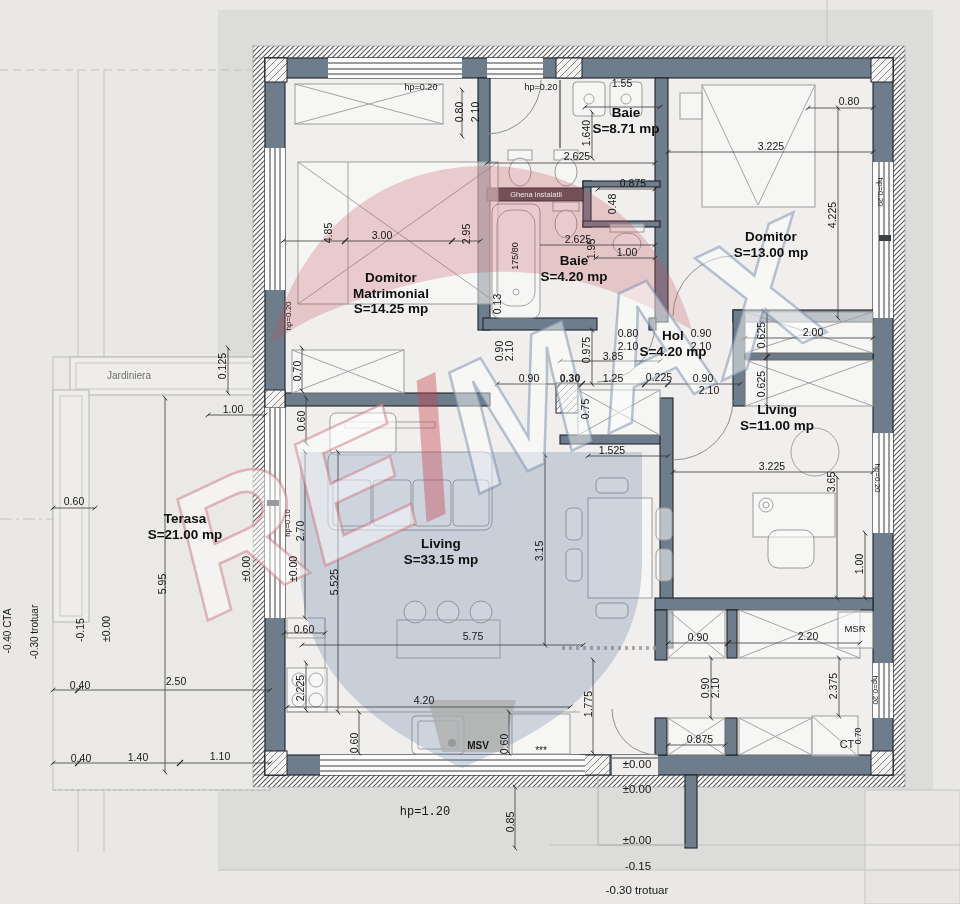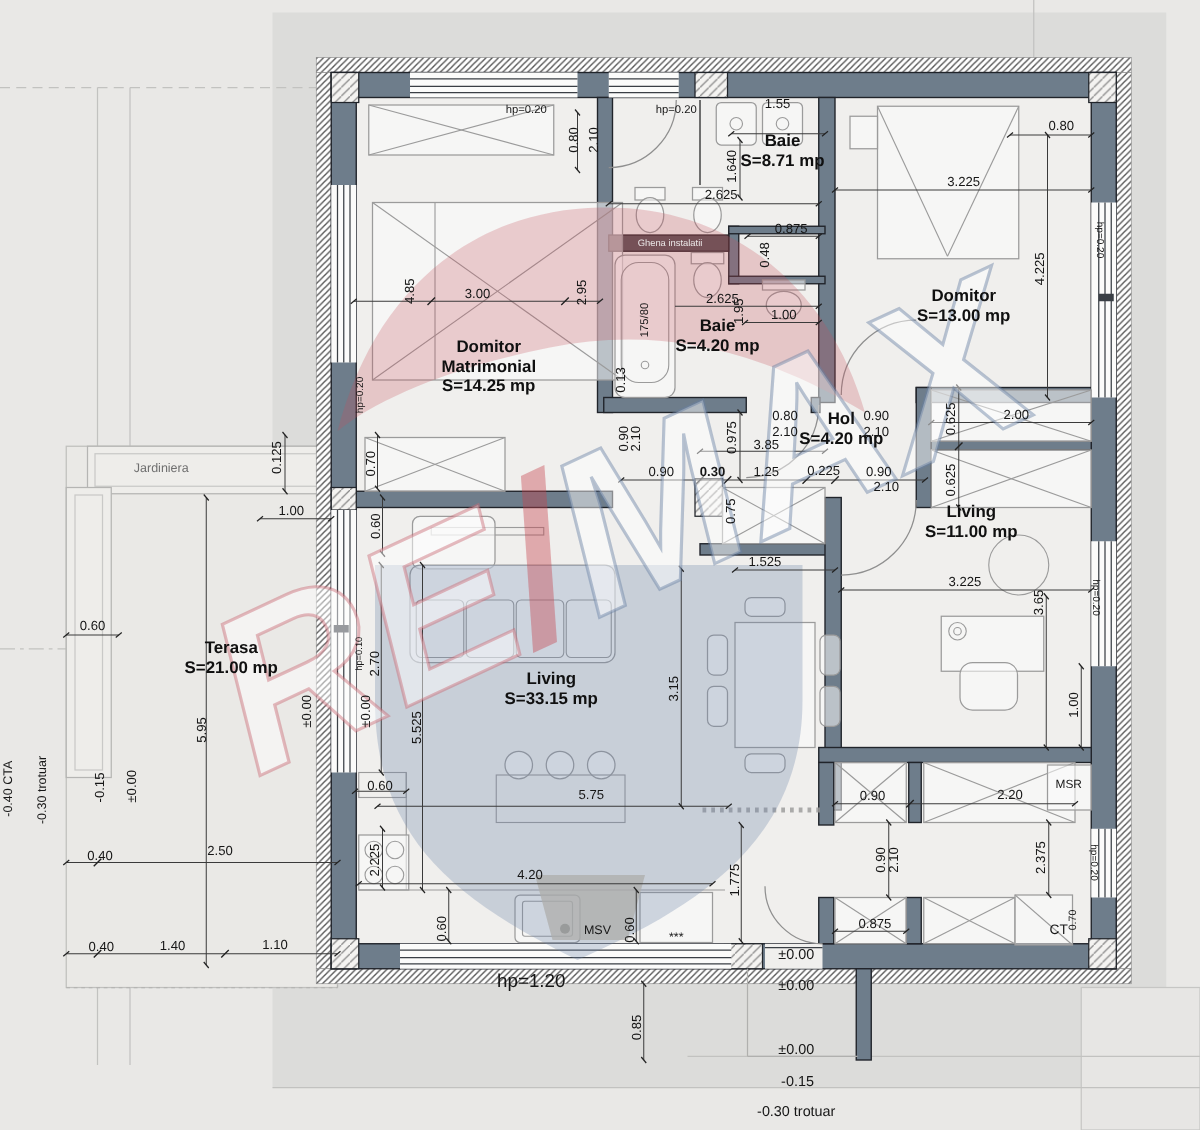--- a/index.html
+++ b/index.html
@@ -437,25 +437,25 @@
       <div class="lb v" style="left: 7px; top: 631px; font-size: 10px;">-0.40 CTA</div>
       <div class="lb v" style="left: 34px; top: 632px; font-size: 10px;">-0.30 trotuar</div>
       <div class="lb" style="left: 80px; top: 685px;">0.40</div>
       <div class="lb" style="left: 176px; top: 681px;">2.50</div>
       <div class="lb" style="left: 81px; top: 758px;">0.40</div>
       <div class="lb" style="left: 138px; top: 757px;">1.40</div>
       <div class="lb" style="left: 220px; top: 756px;">1.10</div>
       <div class="lb v" style="left: 300px; top: 688px;">2.225</div>
       <div class="lb" style="left: 424px; top: 700px;">4.20</div>
       <div class="lb v" style="left: 354px; top: 743px;">0.60</div>
-      <div class="lb" style="left: 478px; top: 745px; font-size: 10px;">MSV</div>
+      <div class="lb" style="left: 478px; top: 745px; font-size: 10px; font-weight: bold;">MSV</div>
       <div class="lb v" style="left: 504px; top: 744px;">0.60</div>
       <div class="lb" style="left: 541px; top: 750px; font-size: 10px;">***</div>
       <div class="lb v" style="left: 588px; top: 704px;">1.775</div>
-      <div class="lb" style="left: 425px; top: 785px; font-size: 15px;">hp=1.20</div>
+      <div class="lb" style="left: 425px; top: 812px; font-size: 12px; font-family: Liberation Mono, monospace;">hp=1.20</div>
       <div class="lb" style="left: 698px; top: 637px;">0.90</div>
       <div class="lb" style="left: 808px; top: 636px;">2.20</div>
       <div class="lb" style="left: 855px; top: 628px; font-size: 9.5px;">MSR</div>
       <div class="lb v" style="left: 705px; top: 688px;">0.90</div>
       <div class="lb v" style="left: 715px; top: 688px;">2.10</div>
       <div class="lb v" style="left: 833px; top: 686px;">2.375</div>
       <div class="lb v90" style="left: 875px; top: 690px; font-size: 8px;">hp=0.20</div>
       <div class="lb" style="left: 700px; top: 739px;">0.875</div>
       <div class="lb b" style="left: 847px; top: 744px; font-size: 11px;">CT</div>
       <div class="lb v" style="left: 858px; top: 736px; font-size: 8.5px;">0.70</div>

